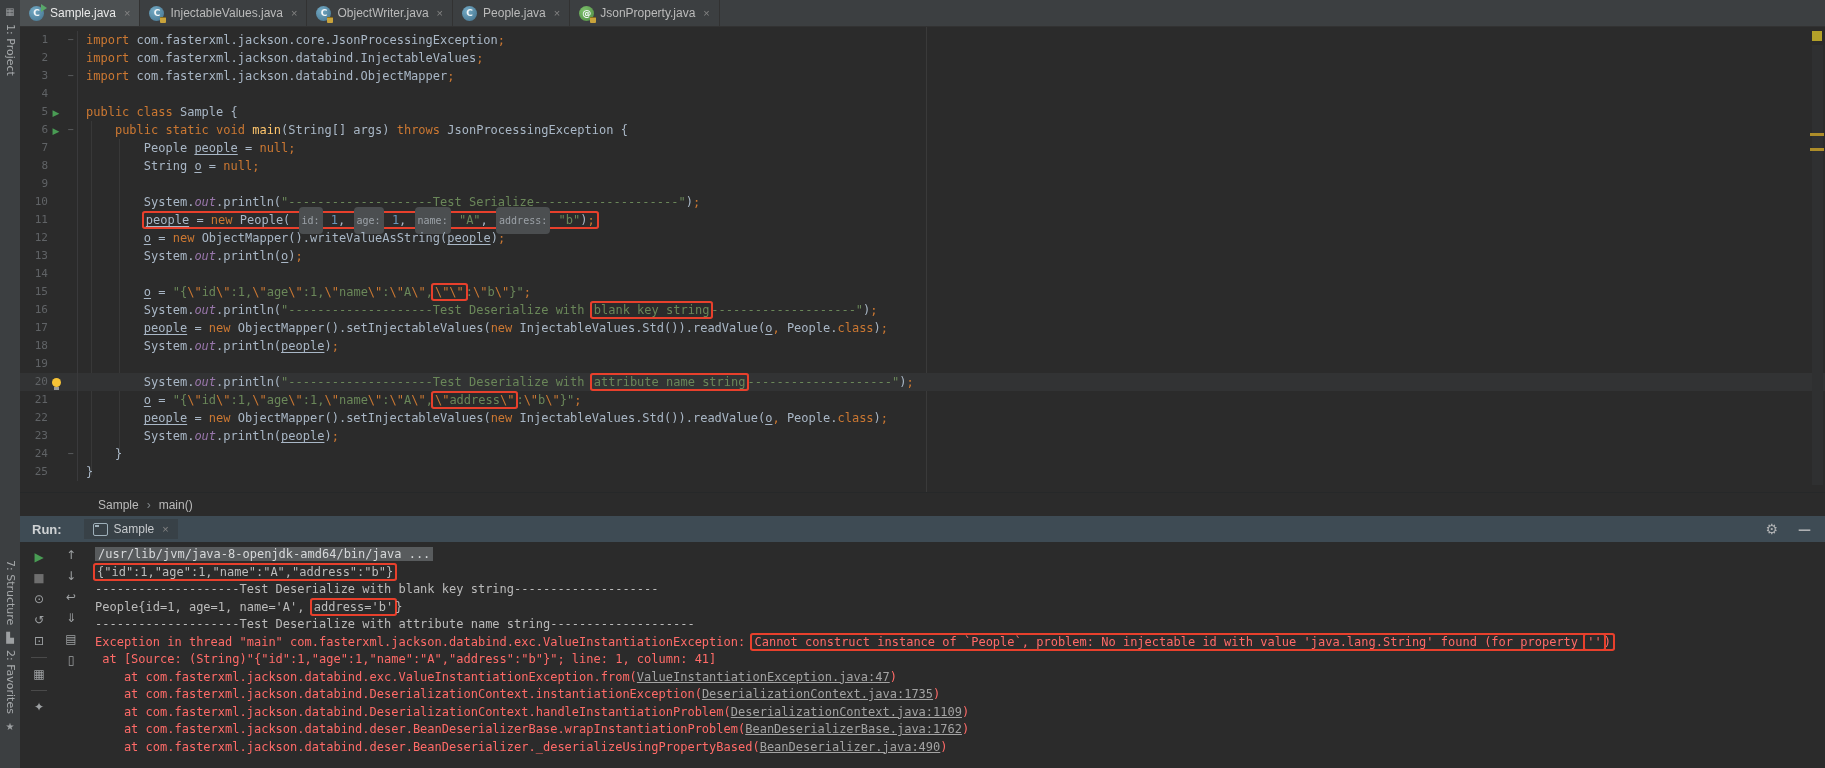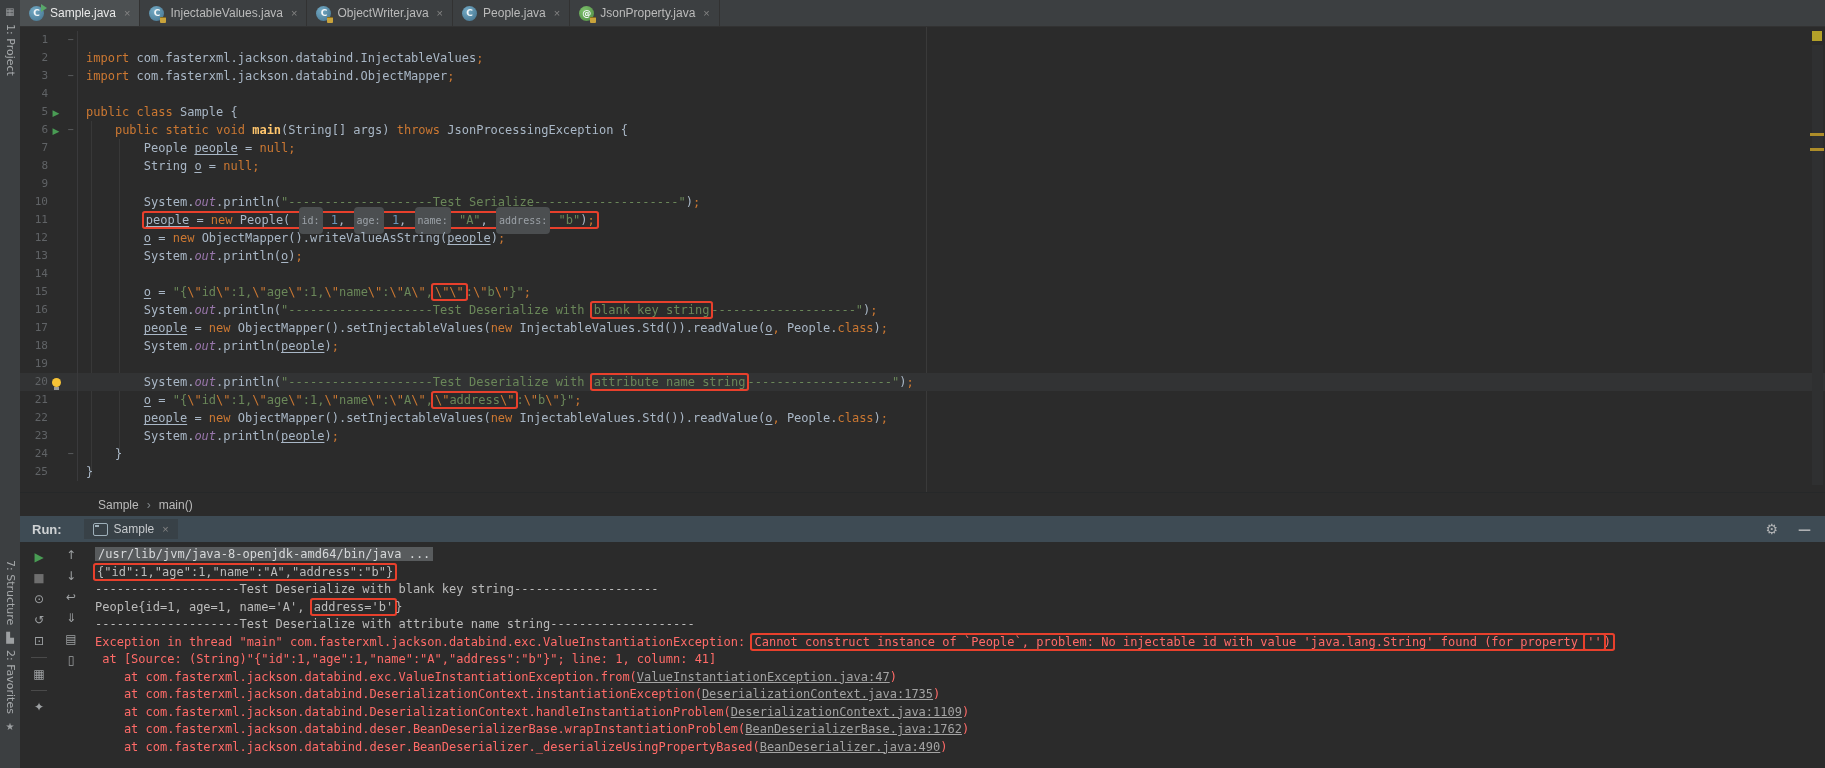--- a/index.html
+++ b/index.html
@@ -33,21 +33,21 @@
   .gic{width:16px;flex:none;text-align:center;line-height:18px;}
   .gfold{width:13px;flex:none;color:#606366;text-align:center;font-size:10px;}
   .runarrow{color:#499c54;font-size:9px;font-family:"DejaVu Sans",sans-serif;}
   .bulb{width:9px;height:9px;background:#f7c336;border-radius:50%;display:inline-block;position:relative;top:1px;}
   .bulb::after{content:"";position:absolute;bottom:-3px;left:2px;width:5px;height:3px;background:#9a9a9a;}
   .codecell{padding-left:8px;white-space:pre;}
   .mguide{position:absolute;left:906px;top:0;width:1px;height:465px;background:#3a3a3a;z-index:1;}
   .iguide{position:absolute;width:1px;background:#383838;z-index:1;}
   
   .d{color:#a9b7c6;} .k{color:#cc7832;} .s{color:#6a8759;} .e{color:#cc7832;}
-  .n{color:#6897bb;} .f{color:#9876aa;font-style:italic;} .m{color:#ffc66d;font-weight:bold;}
+  .n{color:#6897bb;} .f{color:#9876aa;font-style:italic;} .m{color:#ffc66d;font-weight:normal;}
   .u{text-decoration:underline;text-underline-offset:2px;}
   .h{background:#4b4e50;color:#9ba1a7;border-radius:4px;padding:8px 3px;font-size:10px;margin:8px 1px;}
   .rb{box-shadow:0 0 0 2px #e8402c;padding:0 2px;border-radius:1px;}
   
   .bcrumbs{position:absolute;left:20px;top:492px;width:1805px;height:24px;background:#2b2b2b;border-top:1px solid #262829;
            display:flex;align-items:center;padding-left:78px;box-sizing:border-box;font-size:12px;color:#bbbbbb;gap:8px;}
   .bsep{color:#7f8487;}
   
   .runbar{position:absolute;left:20px;top:516px;width:1805px;height:26px;background:#3e4b54;display:flex;align-items:center;box-sizing:border-box;}
   .runlabel{margin-left:12px;font-size:13px;color:#cfd2d4;font-weight:bold;}
@@ -123,20 +123,21 @@
   <div class="mguide"></div>
   <div class="iguide" style="left:71px;top:94px;height:354px;"></div>
   <div class="iguide" style="left:99px;top:112px;height:318px;"></div>
   <div class="elines">
       <div class="erow">
         <div class="gut">
           <div class="ln">1</div>
           <div class="gic"></div>
           <div class="gfold">−</div>
         </div>
+        <div class="codecell"><span class="k">import</span><span class="d"> com.fasterxml.jackson.core.JsonProcessingException</span><span class="k">;</span></div>
       </div>
       <div class="erow">
         <div class="gut">
           <div class="ln">2</div>
           <div class="gic"></div>
           <div class="gfold"></div>
         </div>
         <div class="codecell"><span class="k">import</span><span class="d"> com.fasterxml.jackson.databind.InjectableValues</span><span class="k">;</span></div>
       </div>
       <div class="erow">

